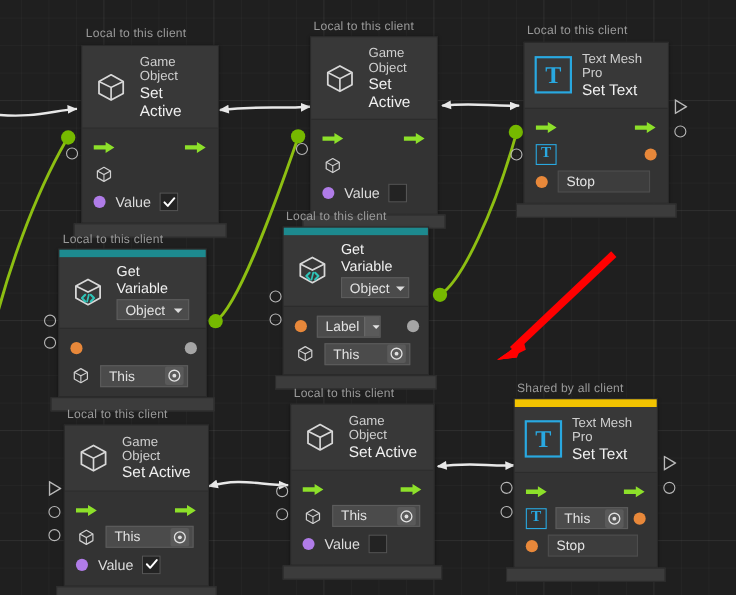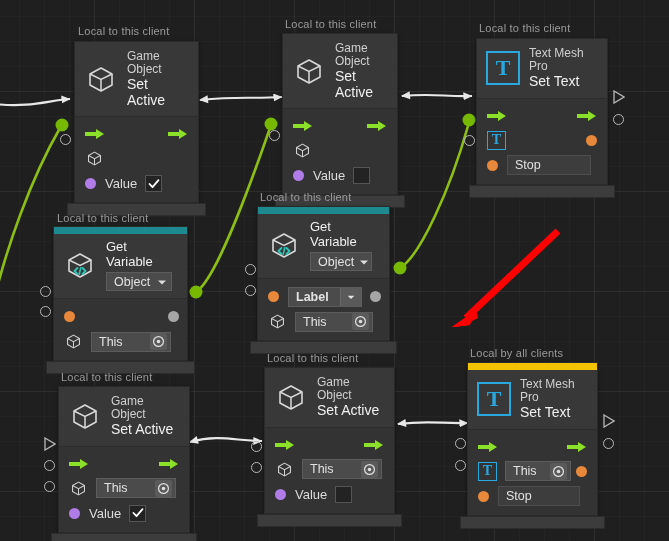--- a/index.html
+++ b/index.html
@@ -398,21 +398,21 @@
           <span>Object</span>
           <svg class="dropdown-caret" viewBox="0 0 12 12">
             <path d="M2,4.5 L6,8.5 L10,4.5 Z" fill="#dcdcdc"></path>
           </svg>
         </div>
       </div>
     </div>
     <div class="node-body">
       <div class="row" style="padding-right:8px;">
         <div class="pin-dot pin-orange"></div>
-        <div class="field" style="width:74px;padding-right:0;font-weight:bold;">
+        <div class="field" style="width:58px;padding-right:0;">
           <span>Label</span>
           <div class="dd-sep">
             <svg width="10" height="10" viewBox="0 0 12 12">
               <path d="M2,4.5 L6,8.5 L10,4.5 Z" fill="#e4e4e4"></path>
             </svg>
           </div>
         </div>
         <div class="spacer"></div>
         <div class="pin-dot pin-grey" style="margin-right:0;"></div>
       </div>
@@ -543,21 +543,21 @@
         <div class="pin-dot pin-purple"></div>
         <span class="row-label">Value</span>
         <div class="checkbox"></div>
       </div>
     </div>
     <div class="footer-wide" style="bottom:-14px;"></div>
   </div>
   <div class="port ring" style="left:251px;top:441px;"></div>
   <div class="port ring" style="left:251px;top:462px;"></div>
 
-  <div class="scope-label" style="left:470px;top:347px;">Local by all clients</div>
+  <div class="scope-label" style="left:470px;top:347px;">Shared by all client</div>
   <div class="node" style="left:467px;top:362px;width:131px;">
     <div class="accent gold"></div>
     <div class="node-header">
       <div class="node-icon">
         <div class="tmp-icon-lg">T</div>
       </div>
       <div class="node-title-wrap">
         <span class="title-top">Text Mesh Pro</span>
         <span class="title-bottom">Set Text</span>
       </div>

